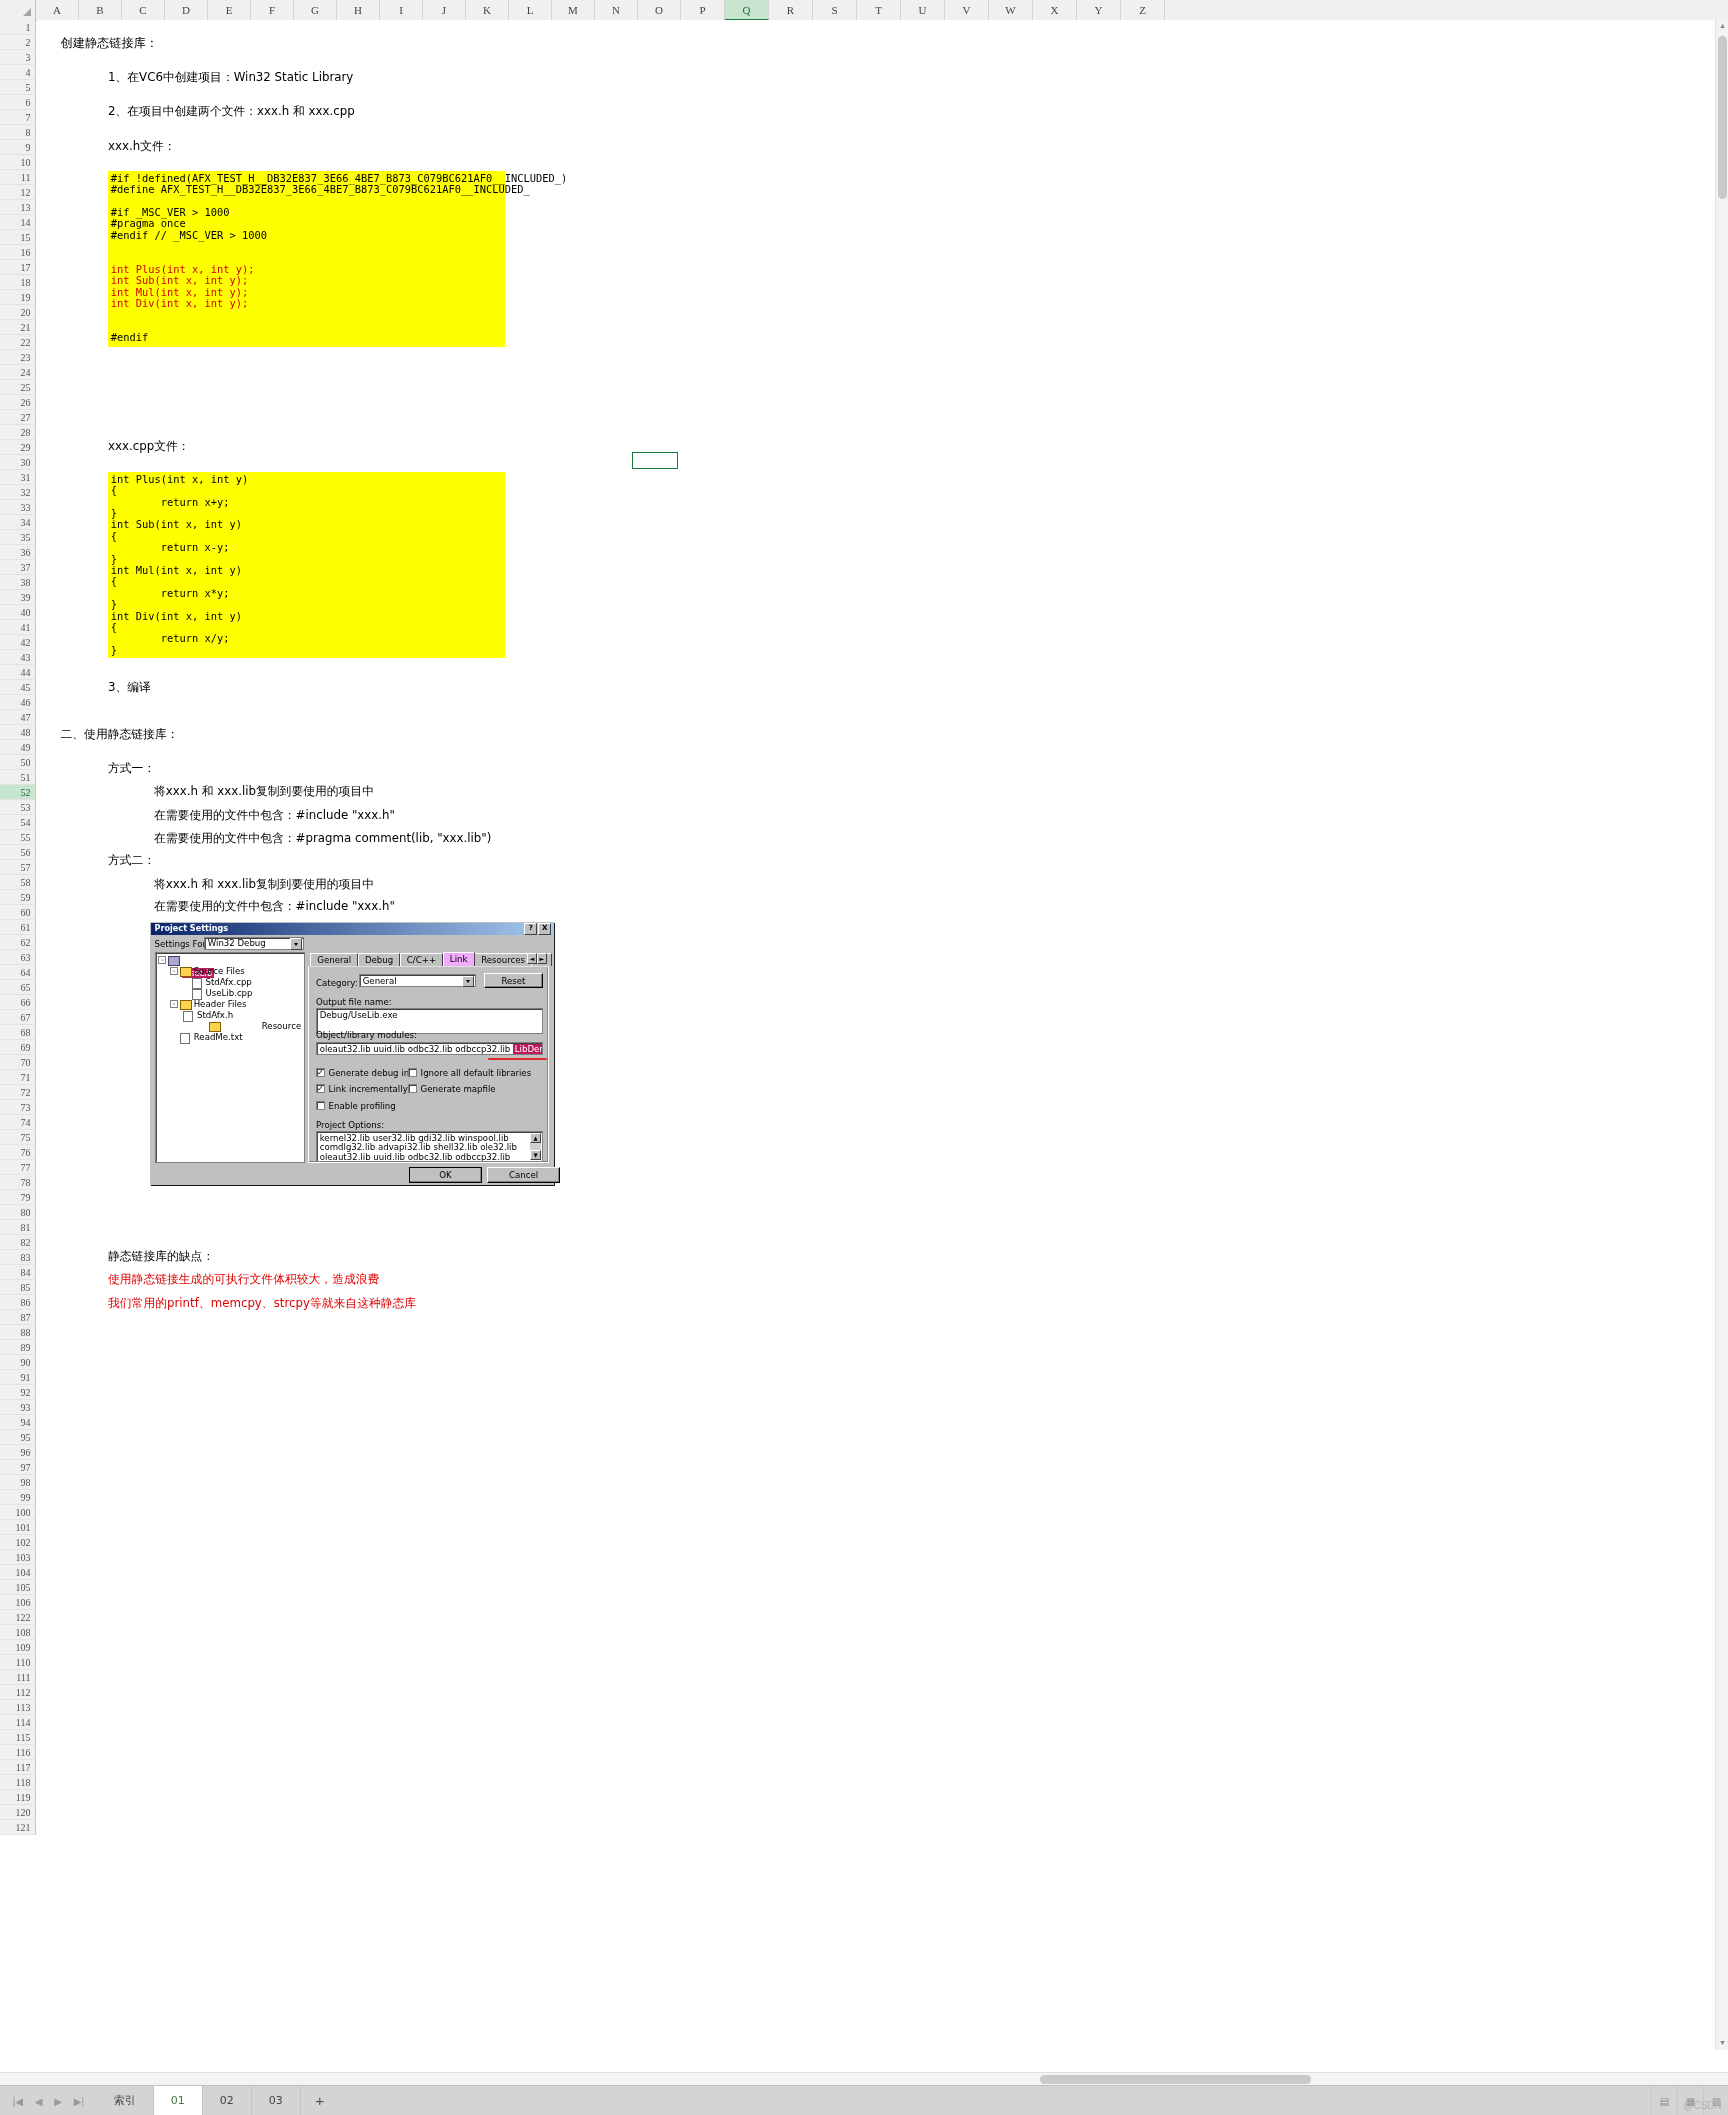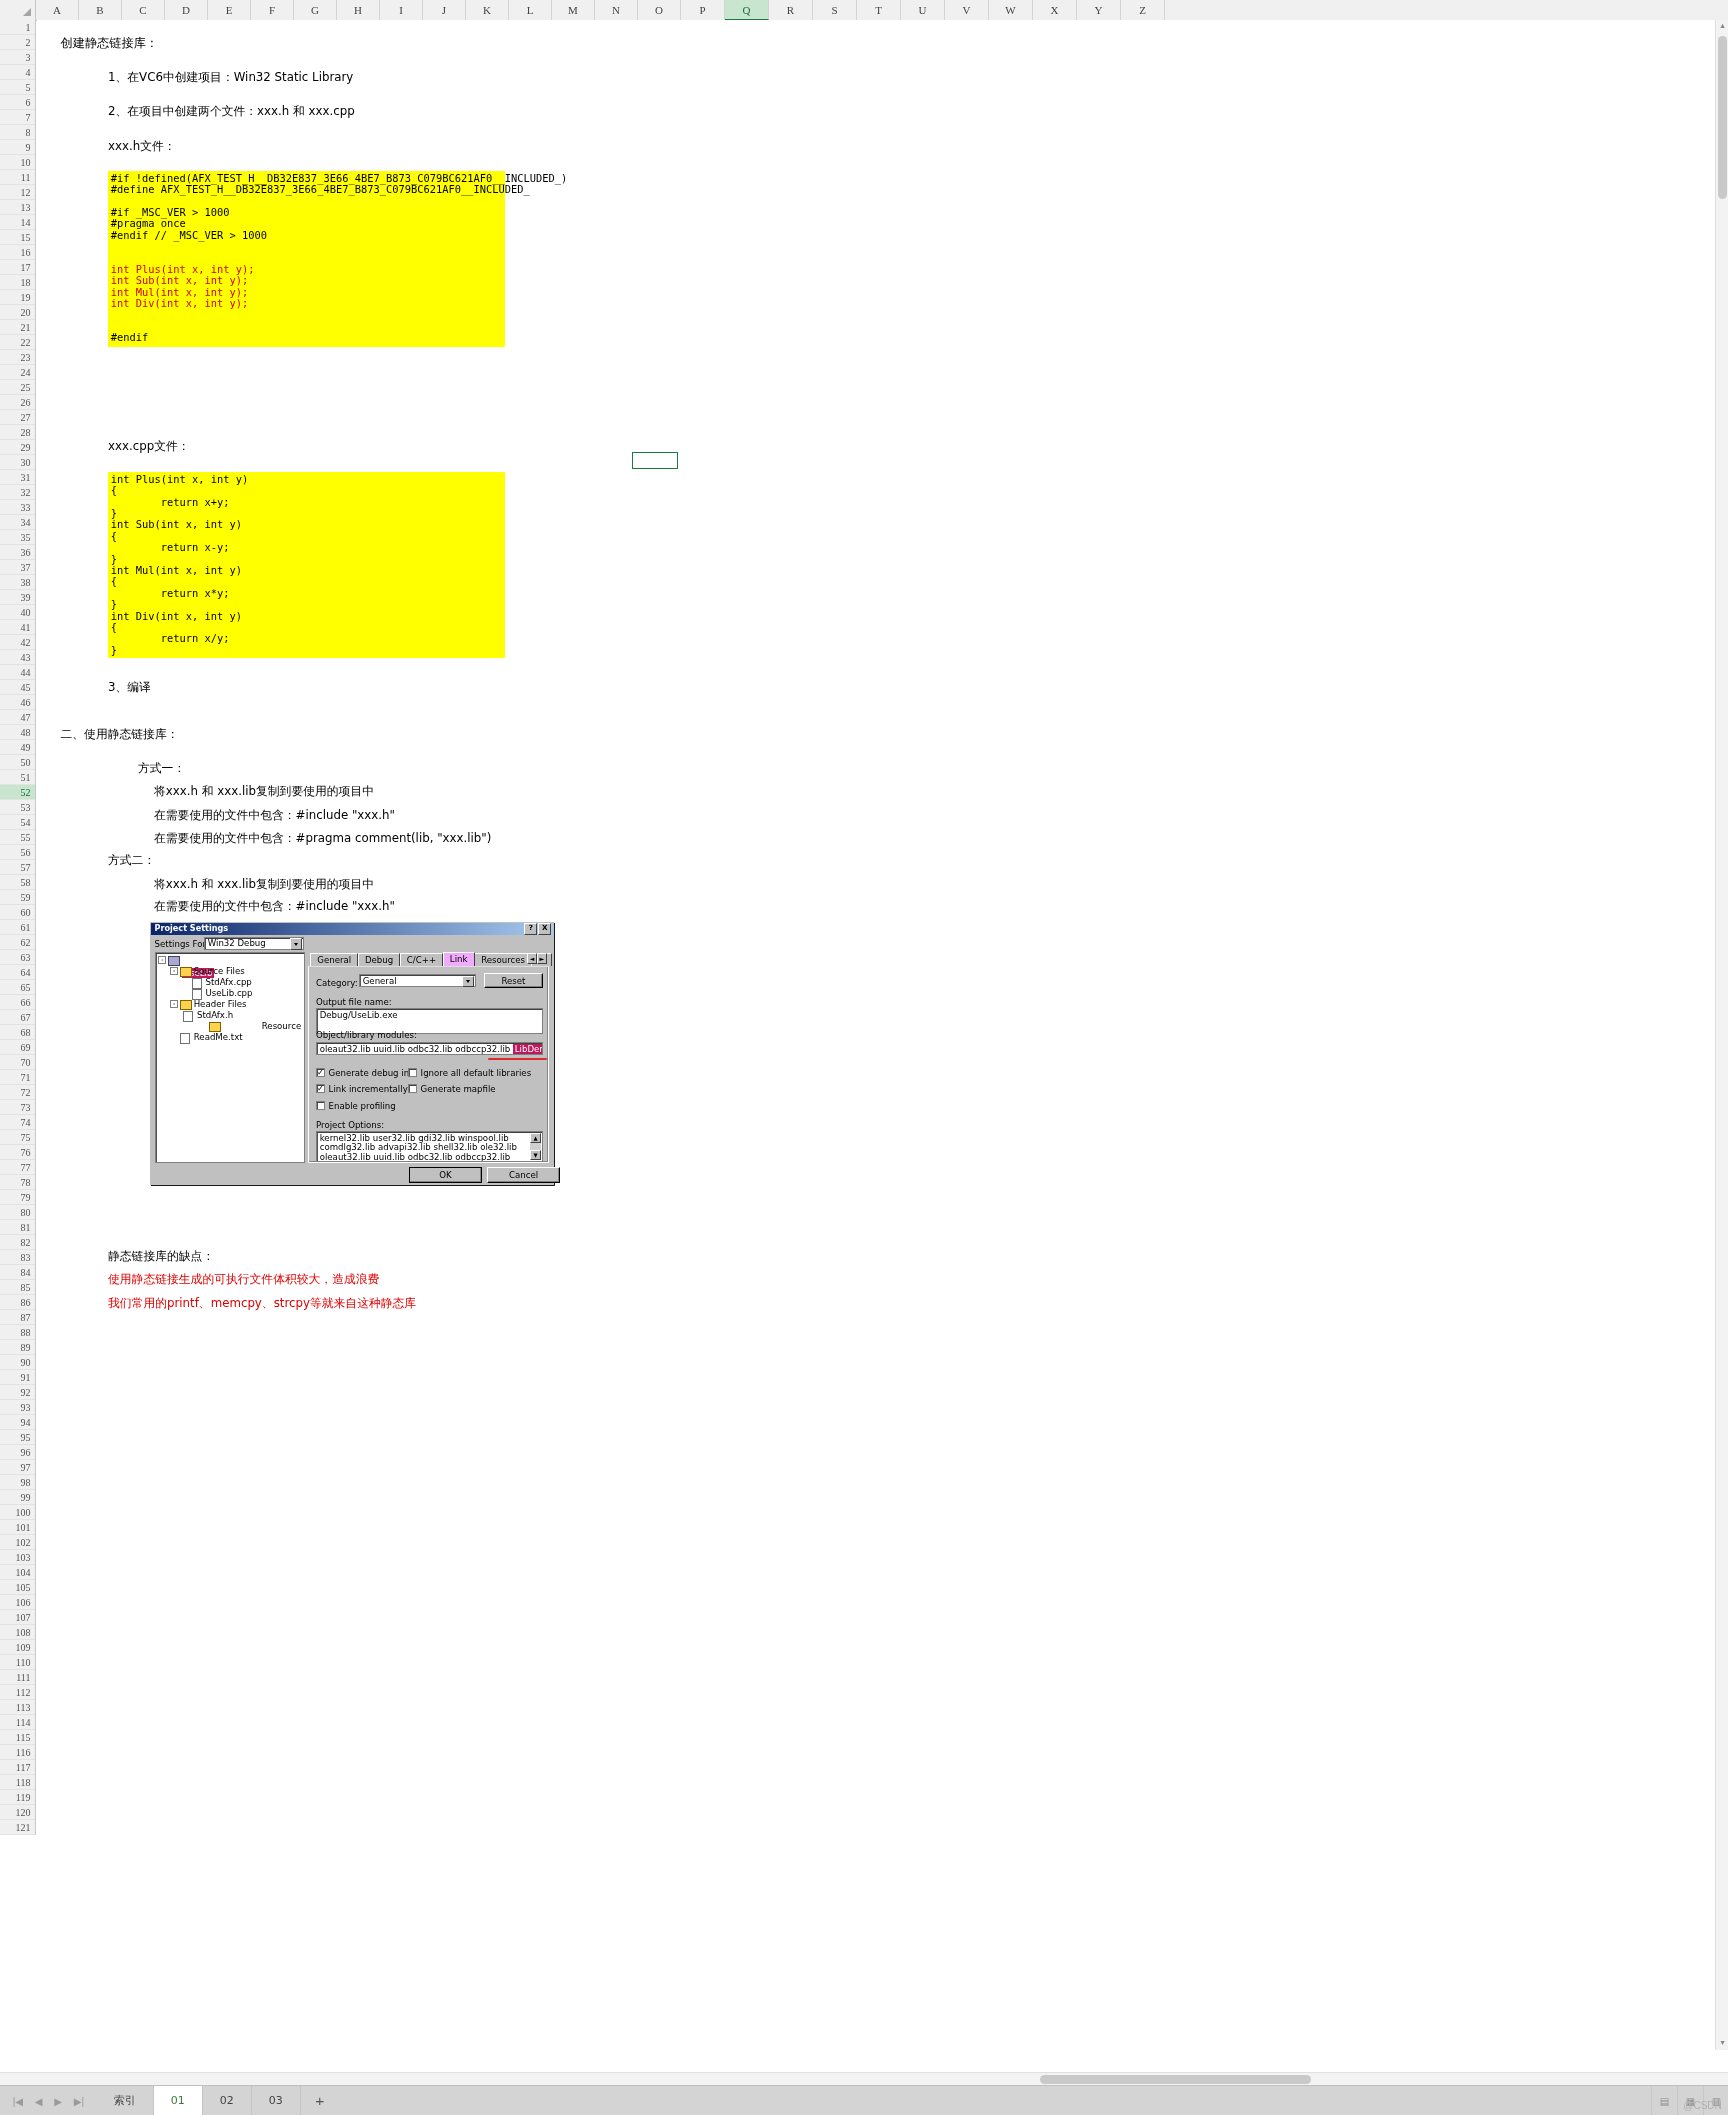--- a/index.html
+++ b/index.html
@@ -304,21 +304,21 @@
       <div class="rowcell">97</div>
       <div class="rowcell">98</div>
       <div class="rowcell">99</div>
       <div class="rowcell">100</div>
       <div class="rowcell">101</div>
       <div class="rowcell">102</div>
       <div class="rowcell">103</div>
       <div class="rowcell">104</div>
       <div class="rowcell">105</div>
       <div class="rowcell">106</div>
-      <div class="rowcell">107</div>
+      <div class="rowcell">122</div>
       <div class="rowcell">108</div>
       <div class="rowcell">109</div>
       <div class="rowcell">110</div>
       <div class="rowcell">111</div>
       <div class="rowcell">112</div>
       <div class="rowcell">113</div>
       <div class="rowcell">114</div>
       <div class="rowcell">115</div>
       <div class="rowcell">116</div>
       <div class="rowcell">117</div>
@@ -339,21 +339,21 @@
     <div class="doc cn t-body" style="left:71px;top:119px;">xxx.h文件：</div>
 
     <div class="codeblock" id="code-h" style="left:71px;top:151px;width:394px;height:174px;padding:1.8px 0 0 2.7px;"><div>#if !defined(AFX_TEST_H__DB32E837_3E66_4BE7_B873_C079BC621AF0__INCLUDED_)</div><div>#define AFX_TEST_H__DB32E837_3E66_4BE7_B873_C079BC621AF0__INCLUDED_</div><div>&nbsp;</div><div>#if _MSC_VER &gt; 1000</div><div>#pragma once</div><div>#endif // _MSC_VER &gt; 1000</div><div>&nbsp;</div><div>&nbsp;</div><div class="r">int Plus(int x, int y);</div><div class="r">int Sub(int x, int y);</div><div class="r">int Mul(int x, int y);</div><div class="r">int Div(int x, int y);</div><div>&nbsp;</div><div>&nbsp;</div><div>#endif</div></div>
 
     <div class="doc cn t-body" style="left:71px;top:419px;">xxx.cpp文件：</div>
 
     <div class="codeblock" id="code-cpp" style="left:71px;top:452px;width:394px;height:184px;padding:1.8px 0 0 2.7px;"><div>int Plus(int x, int y)</div><div>{</div><div>        return x+y;</div><div>}</div><div>int Sub(int x, int y)</div><div>{</div><div>        return x-y;</div><div>}</div><div>int Mul(int x, int y)</div><div>{</div><div>        return x*y;</div><div>}</div><div>int Div(int x, int y)</div><div>{</div><div>        return x/y;</div><div>}</div></div>
 
     <div class="doc cn t-body" style="left:71px;top:660px;">3、编译</div>
     <div class="doc cn t-body" style="left:23.5px;top:707px;">二、使用静态链接库：</div>
-    <div class="doc cn t-body" style="left:71px;top:741px;margin-left:30px;">方式一：</div>
+    <div class="doc cn t-body" style="left:71px;top:741px;">方式一：</div>
     <div class="doc cn t-body" style="left:117px;top:764px;">将xxx.h 和 xxx.lib复制到要使用的项目中</div>
     <div class="doc cn t-body" style="left:117px;top:788px;">在需要使用的文件中包含：#include "xxx.h"</div>
     <div class="doc cn t-body" style="left:117px;top:811px;">在需要使用的文件中包含：#pragma comment(lib, "xxx.lib")</div>
     <div class="doc cn t-body" style="left:71px;top:833px;">方式二：</div>
     <div class="doc cn t-body" style="left:117px;top:857px;">将xxx.h 和 xxx.lib复制到要使用的项目中</div>
     <div class="doc cn t-body" style="left:117px;top:879px;">在需要使用的文件中包含：#include "xxx.h"</div>
 
     <div class="doc cn t-body" style="left:71px;top:1229px;">静态链接库的缺点：</div>
     <div class="doc cn t-red" style="left:71px;top:1252px;">使用静态链接生成的可执行文件体积较大，造成浪费</div>
     <div class="doc cn t-red" style="left:71px;top:1276px;">我们常用的printf、memcpy、strcpy等就来自这种静态库</div>

